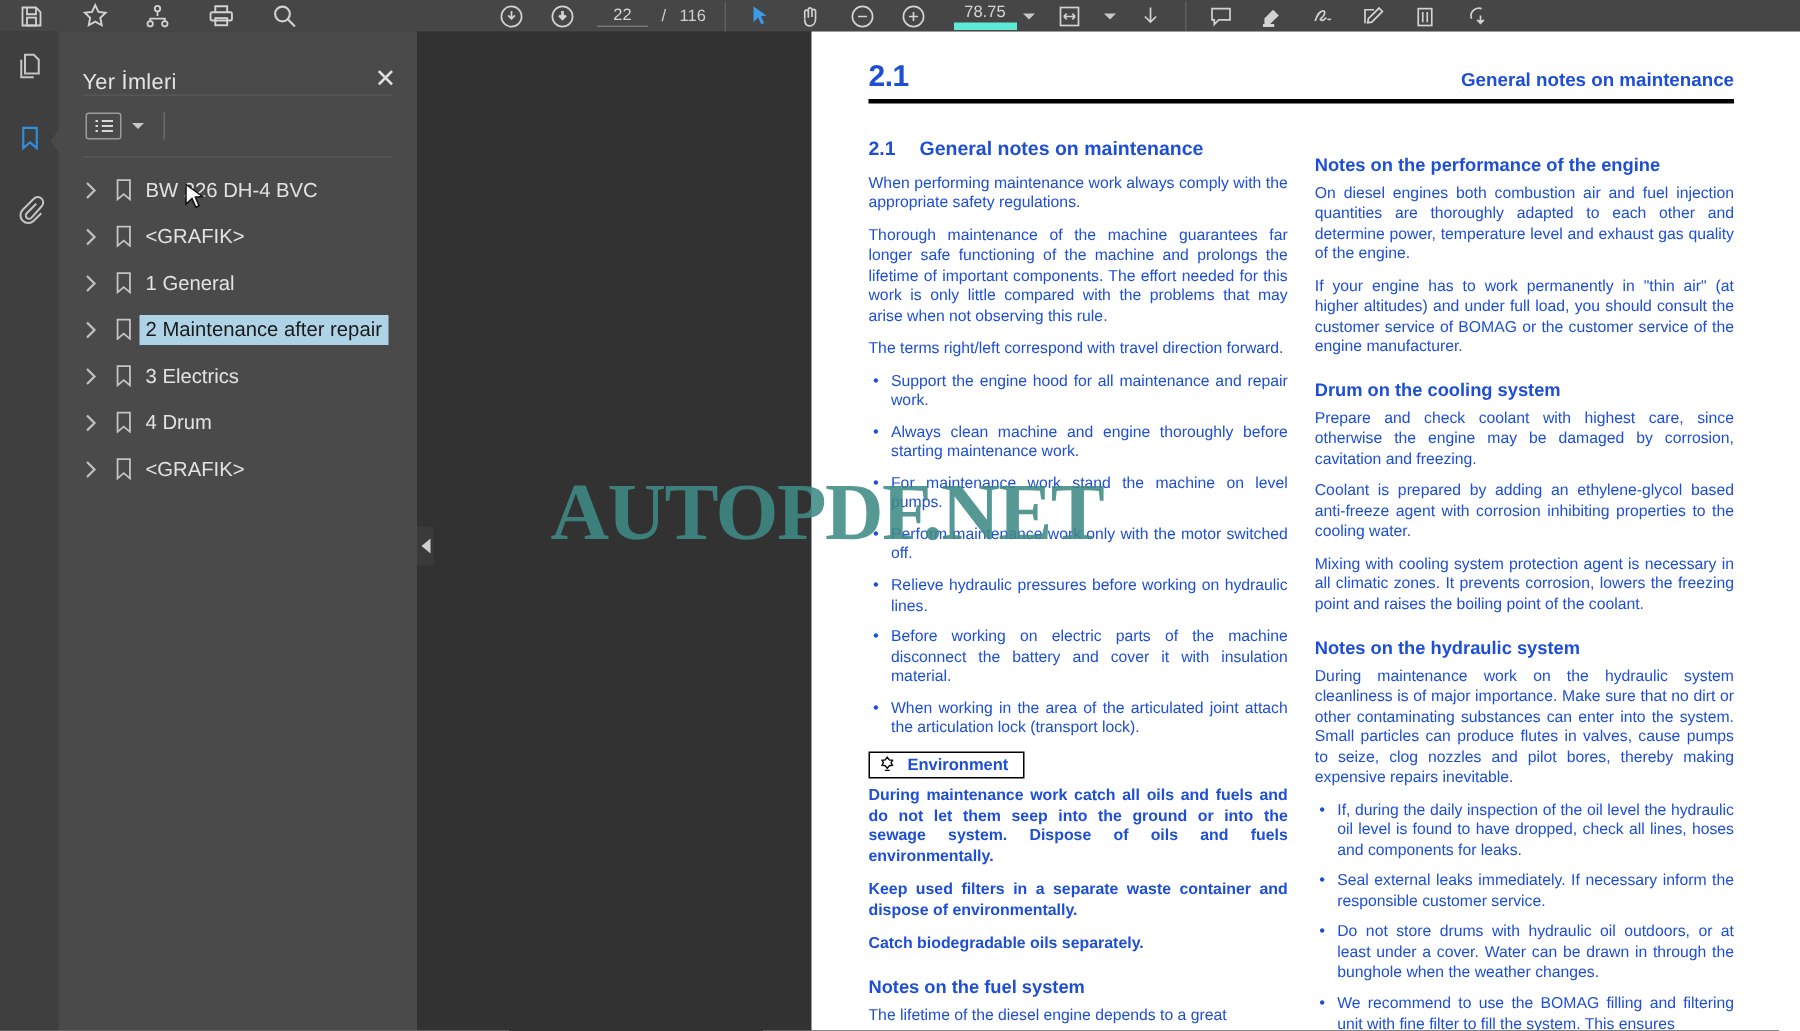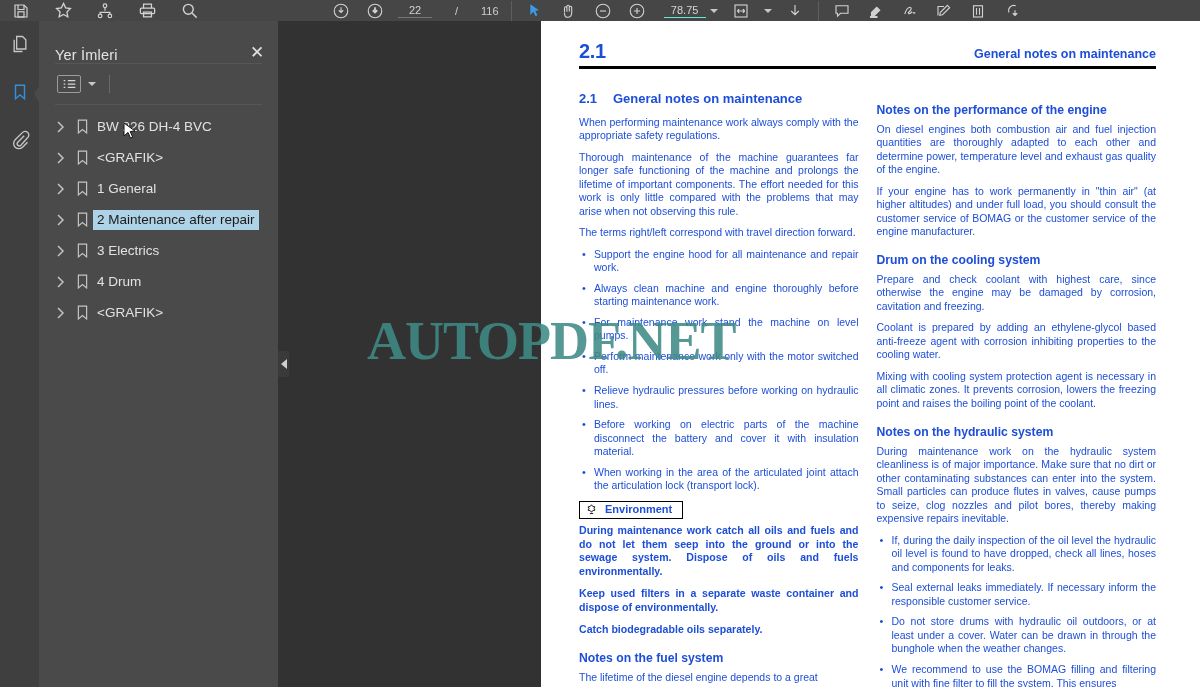--- a/index.html
+++ b/index.html
@@ -28,33 +28,33 @@
   }
   .tb-icon {
     width: 22px; height: 22px; display: flex; align-items: center;
     justify-content: center; color: #d2d2d2; flex: none;
   }
   .tb-icon svg { display: block; }
   .tb-sep {
     width: 1px; height: 20px; background: #5e5e5e; flex: none;
   }
   .page-field {
-    display: flex; align-items: center; gap: 23px;
+    display: flex; align-items: center; gap: 9px;
     color: #cfcfcf; font-size: 11px; flex: none;
   }
   .page-num-box {
     min-width: 34px; text-align: center; color: #d5d5d5;
     border-bottom: 1px solid #757575; padding-bottom: 1px;
   }
   .zoom-field {
     display: flex; align-items: center; gap: 4px; flex: none; margin-left: 4px;
   }
   .zoom-val {
     min-width: 42px; text-align: center; color: #d5d5d5; font-size: 11px;
-    border-bottom: 1px solid #5eead4; padding-bottom: 1px;
+    border-bottom: 5px solid #5eead4; padding-bottom: 1px;
   }
   .caret-dn {
     width: 0; height: 0; border-left: 4px solid transparent;
     border-right: 4px solid transparent; border-top: 4px solid #c8c8c8;
   }
   .tb-icon.active { color: #3d9ae8; }
 
   
   .rail {
     position: absolute; left: 0; top: 21px; width: 39px; height: 666px;
@@ -176,21 +176,21 @@
   ul.bul { list-style: none; margin-bottom: 8px; }
   ul.bul li {
     font-size: 10.5px; line-height: 1.29; text-align: justify;
     position: relative; padding-left: 15px; margin-bottom: 7px;
   }
   ul.bul li::before {
     content: "\2022"; position: absolute; left: 3px; top: -1px; font-size: 11px;
   }
 
   .env-box {
-    display: inline-flex; align-items: center; gap: 7px;
+    display: inline-flex; align-items: flex-end; gap: 7px;
     border: 1.3px solid #000; padding: 1px 10px 2px 5px; margin-bottom: 5px;
   }
   .env-box .lbl { font-size: 11px; font-weight: bold; }
   .env-box .ico { width: 13px; height: 13px; display: block; }
   p.bold-body {
     font-size: 10.6px; line-height: 1.31; text-align: justify;
     font-weight: bold; margin-bottom: 8px;
   }
 
   

